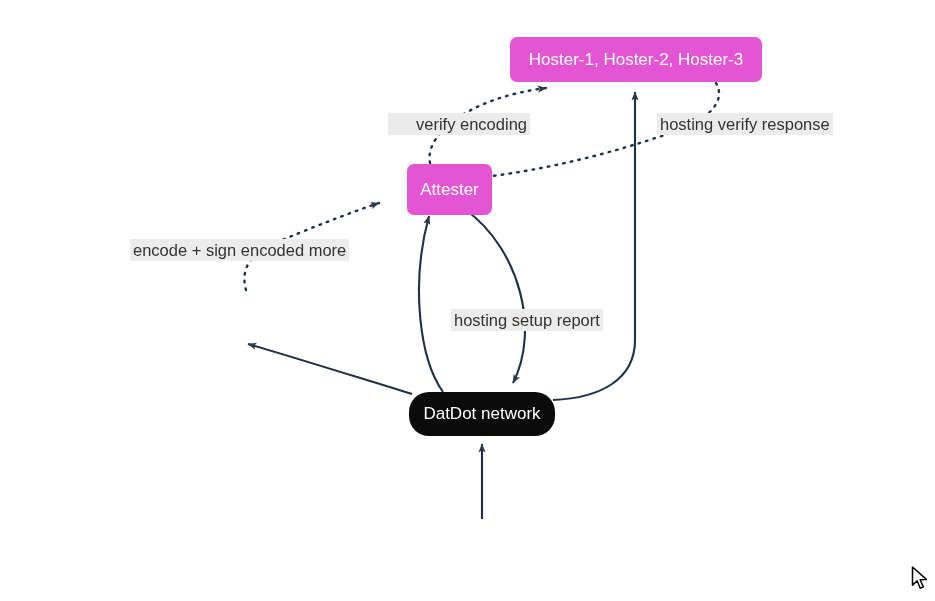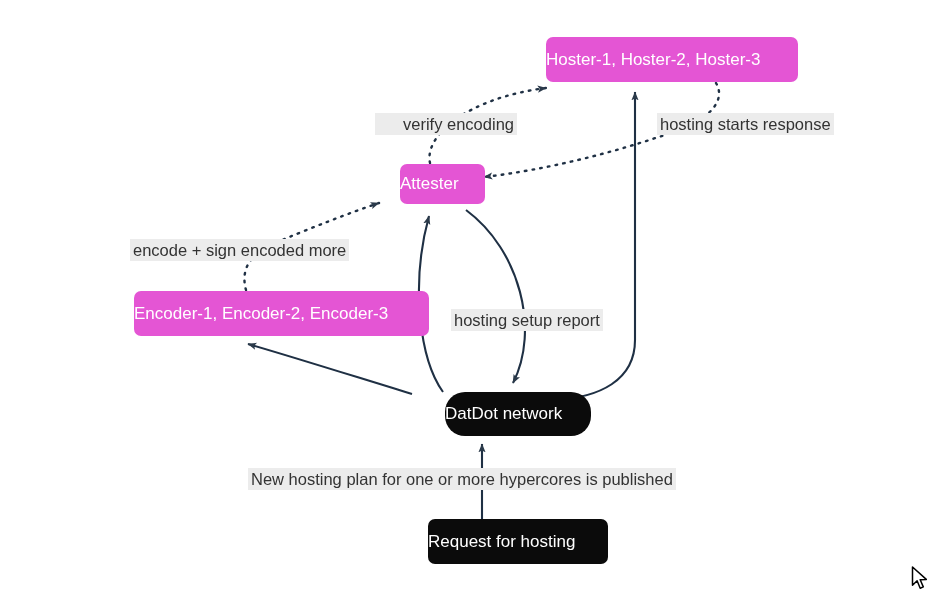--- a/index.html
+++ b/index.html
@@ -1,21 +1,21 @@
 <!DOCTYPE html>
 <html><head>
 <meta charset="utf-8">
 <style>
   html,body{margin:0;padding:0;background:#ffffff;}
   body{width:935px;height:601px;overflow:hidden;
        font-family:"Liberation Sans", sans-serif;}
   #stage{position:relative;width:935px;height:601px;background:#ffffff;}
   svg#wires{position:absolute;left:0;top:0;width:935px;height:601px;}
-  .node{position:absolute;display:flex;align-items:center;justify-content:flex-start;
-        border-radius:7px;box-sizing:border-box;white-space:nowrap;margin-left:36px;}
+  .node{position:absolute;display:flex;align-items:center;justify-content:center;
+        border-radius:7px;box-sizing:border-box;white-space:nowrap;}
   .node.pink{background:#e455d4;color:#ffffff;font-size:17px;}
   .node.dark{background:#0b0b0b;color:#ffffff;font-size:17px;}
   .edge-label{position:absolute;background:#ececec;color:#333333;font-size:16.5px;
               line-height:20px;padding:1px 3px;white-space:nowrap;box-sizing:border-box;}
   .cursor{position:absolute;pointer-events:none;}
 </style>
 </head>
 <body>
 
 <div id="stage">
@@ -47,43 +47,36 @@
       <path d="M716,83 C726,100 710,115 690,126 C620,152 545,170 484,177" marker-end="url(#ah)"></path>
 
       <path d="M246,290 C240,268 252,255 268,246 C310,228 352,212 379,203" marker-end="url(#ah)"></path>
     </g>
   </svg>
 
   <div class="node pink" style="left:510px;top:37px;width:252px;height:45px;">
     <span>Hoster-1, Hoster-2, Hoster-3</span>
   </div>
 
-  <div class="node pink" style="left:364px;top:164px;width:85px;height:40px;">
+  <div class="node pink" style="left:407px;top:164px;width:85px;height:51px;">
     <span>Attester</span>
   </div>
 
-  <div class="node pink" style="left:98px;top:291px;width:295px;height:45px;">
-    <span>Encoder-1, Encoder-2, Encoder-3</span>
-  </div>
 
   <div class="node dark" style="left:409px;top:392px;width:146px;height:44px;border-radius:20px;">
     <span>DatDot network</span>
   </div>
 
-  <div class="node dark" style="left:392px;top:519px;width:180px;height:45px;">
-    <span>Request for hosting</span>
-  </div>
 
-  <div class="edge-label" style="left:375px;top:113px;padding-left:28px;">verify encoding</div>
+  <div class="edge-label" style="left:388px;top:113px;padding-left:28px;">verify encoding</div>
 
-  <div class="edge-label" style="left:657px;top:113px;">hosting starts response</div>
+  <div class="edge-label" style="left:657px;top:113px;">hosting verify response</div>
 
   <div class="edge-label" style="left:130px;top:239px;">encode + sign encoded more</div>
 
   <div class="edge-label" style="left:451px;top:309px;">hosting setup report</div>
 
-  <div class="edge-label" style="left:248px;top:468px;">New hosting plan for one or more hypercores is published</div>
 
   <svg class="cursor" style="left:911px;top:566px;" width="18" height="26" viewBox="0 0 18 26">
     <path d="M1.5,1 L1.5,19.2 L6.1,14.8 L9.2,22.2 L12.3,20.9 L9.2,13.7 L15.3,13.4 Z" fill="#ffffff" stroke="#000000" stroke-width="1.5" stroke-linejoin="round"></path>
   </svg>
 
 </div>
 
 </body></html>

